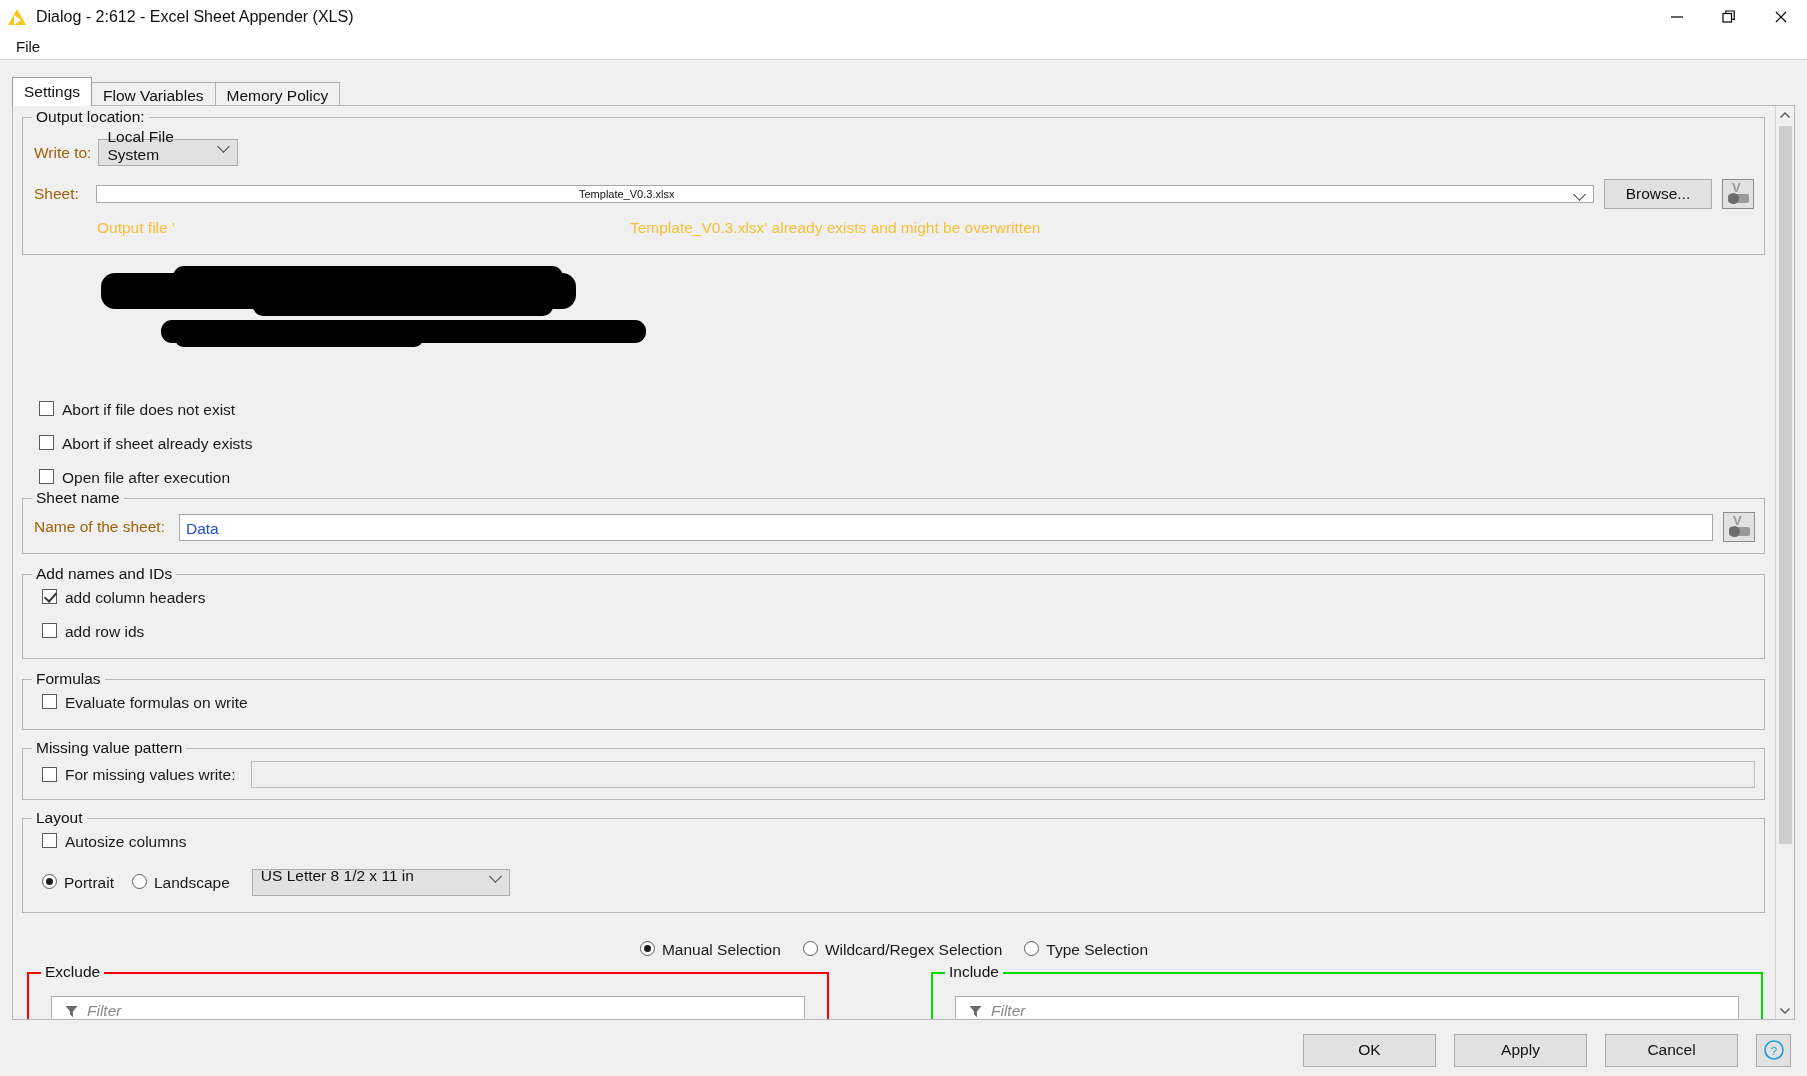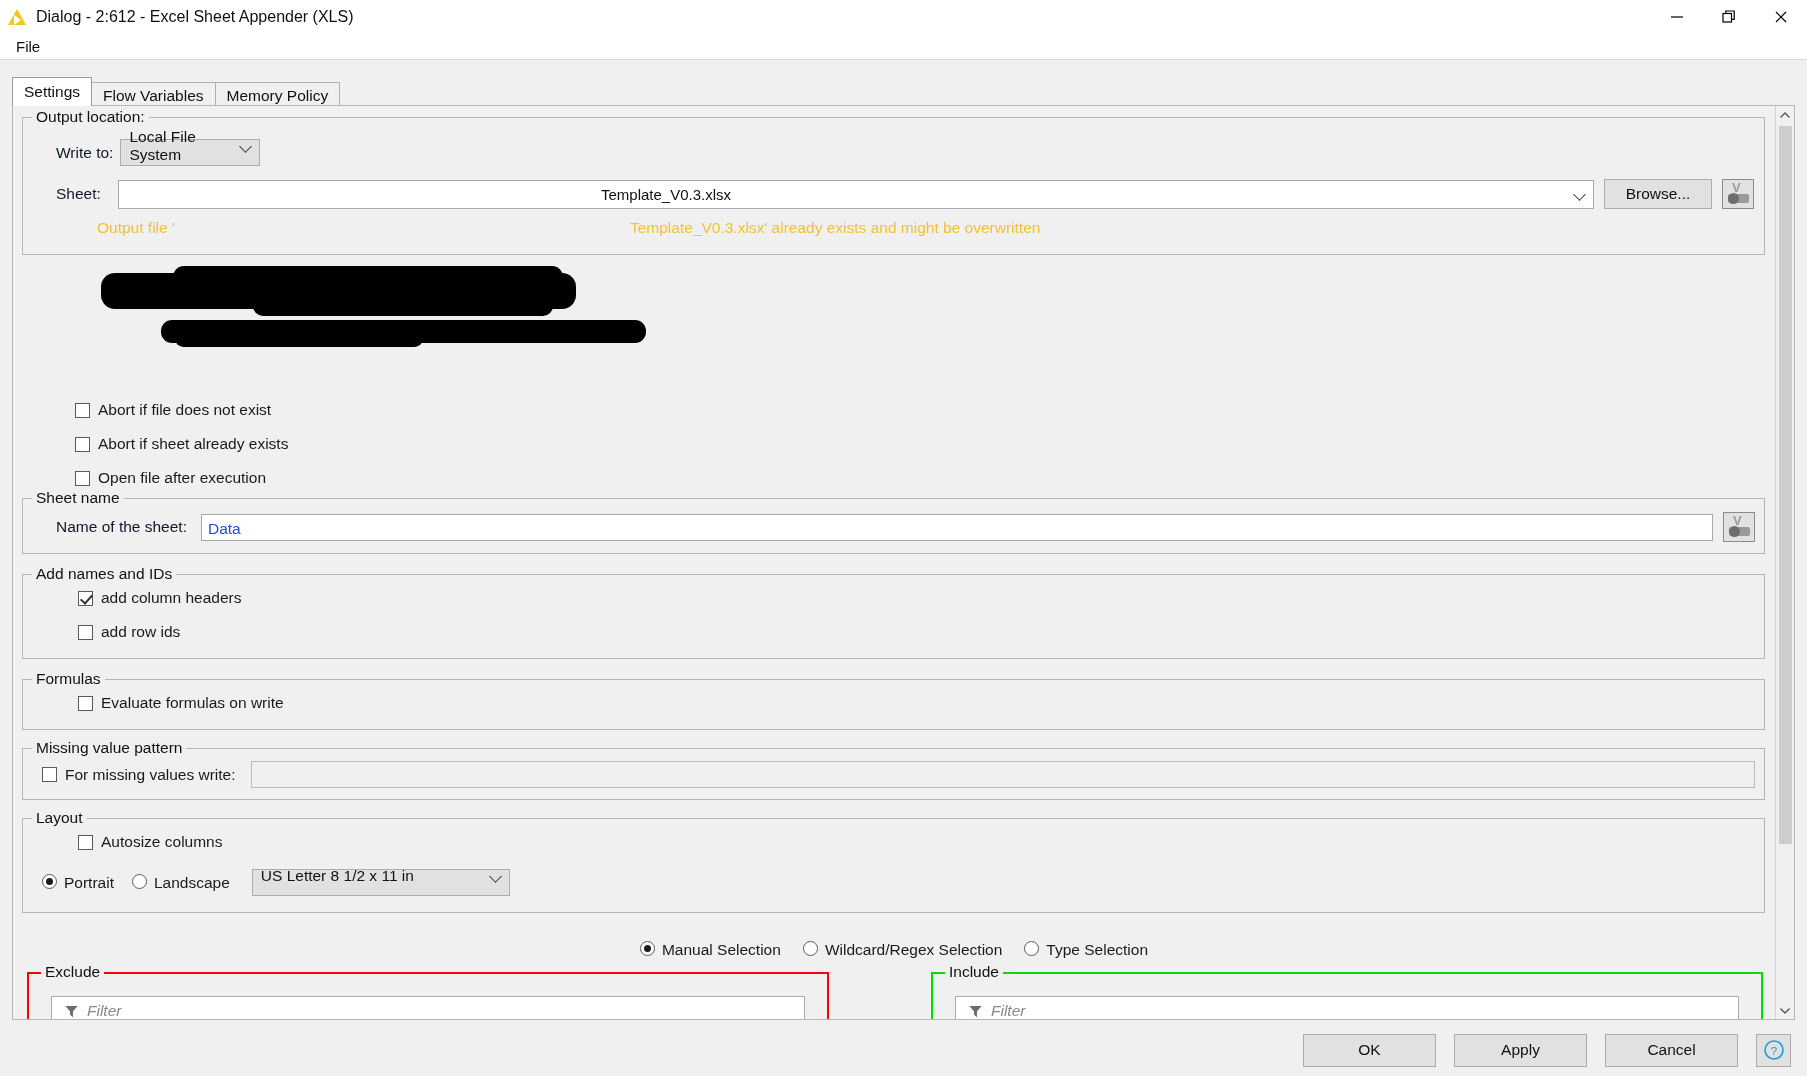--- a/index.html
+++ b/index.html
@@ -146,42 +146,42 @@
     top: -10px; left: 9px;
     background: #f0f0f0;
     padding: 0 4px;
     font-size: 15.5px;
     color: #111;
     line-height: 18px;
   }
 
   .row { display: flex; align-items: center; }
 
-  label.lbl { font-size: 15.5px; color: #0f172a; margin-left: 22px; }
+  label.lbl { font-size: 15.5px; color: #a16207; }
 
   
   .cb {
     width: 15px; height: 15px;
     border: 1px solid #5a5a5a;
     background: #ffffff;
     display: inline-block;
     position: relative;
     flex: none;
     box-sizing: border-box;
   }
   .cb.checked::after {
     content: "";
     position: absolute;
     left: 4px; top: 0px;
     width: 5px; height: 10px;
     border: solid #333;
     border-width: 0 2px 2px 0;
     transform: rotate(42deg);
   }
-  .cbrow { display: flex; align-items: center; gap: 8px; margin-left: 36px; }
+  .cbrow { display: flex; align-items: flex-start; gap: 8px; }
 
   
   .rb {
     width: 15px; height: 15px;
     border: 1px solid #5a5a5a;
     border-radius: 50%;
     background: #fff;
     display: inline-block;
     position: relative;
     flex: none;
@@ -241,26 +241,26 @@
     width: 8px; height: 8px;
     border: solid #3b3b3b;
     border-width: 0 1.6px 1.6px 0;
     transform: rotate(45deg);
   }
 
   
   .combo-white {
     background: #ffffff;
     border: 1px solid #a9a9a9;
-    height: 29px;
+    height: 18px;
     box-sizing: border-box;
     display: flex;
     align-items: center;
     padding: 0 6px 0 7px;
-    font-size: 15px;
+    font-size: 11px;
     color: #111;
     justify-content: space-between;
     position: relative;
     overflow: hidden;
   }
 
   
   .btn {
     background: #e1e1e1;
     border: 1px solid #adadad;

